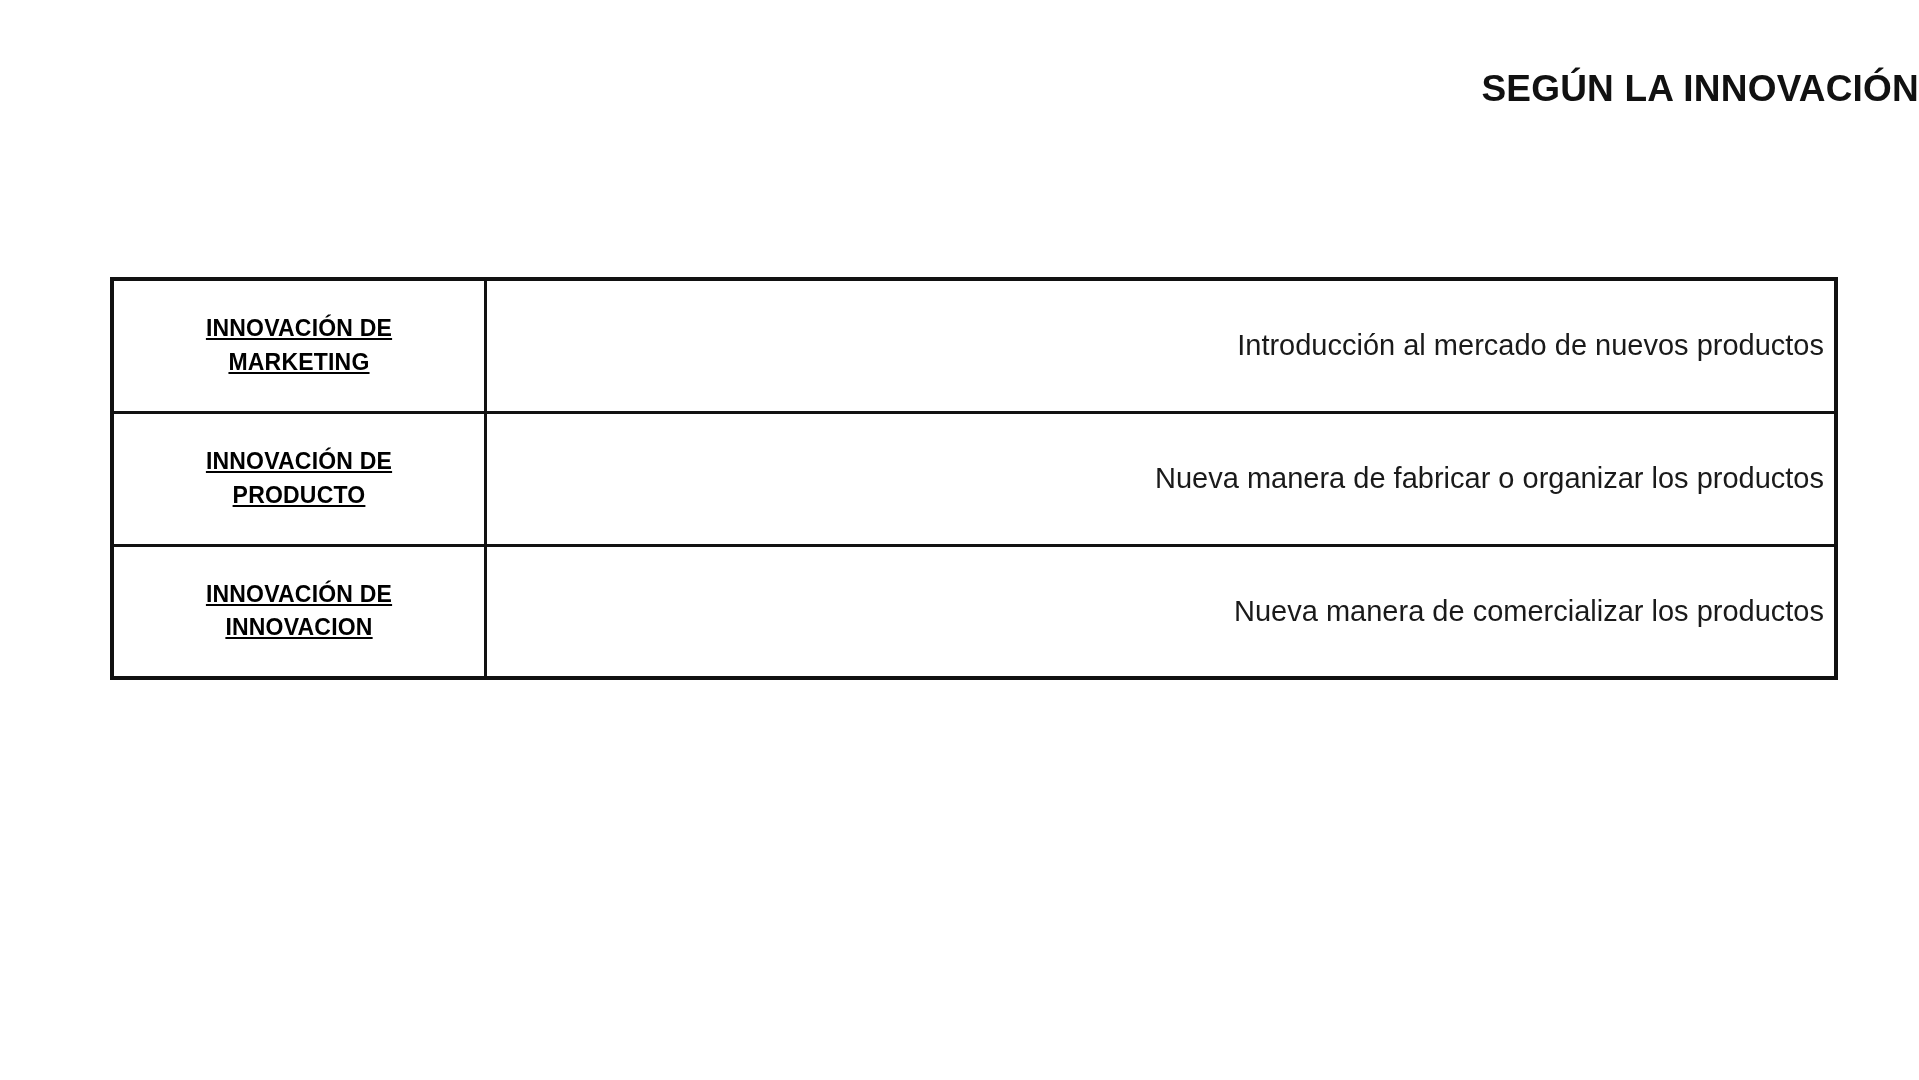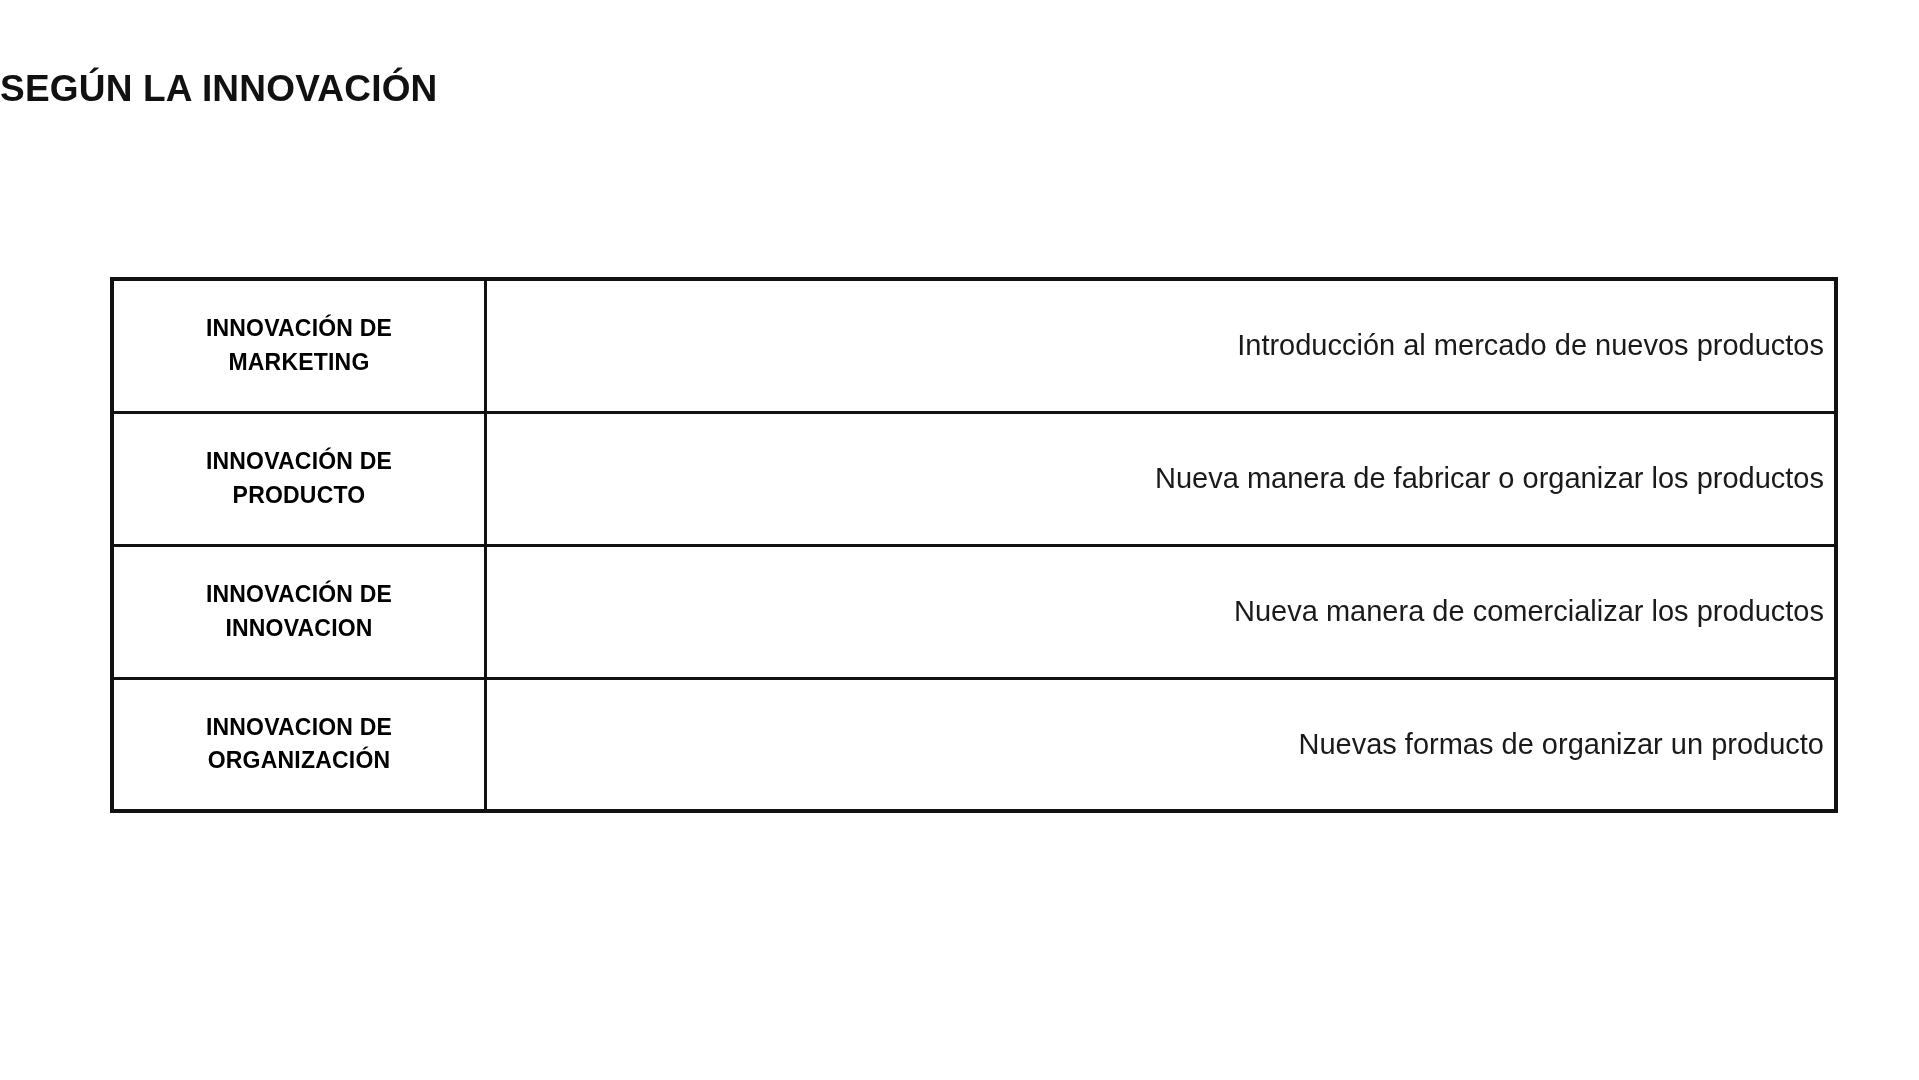--- a/index.html
+++ b/index.html
@@ -20,21 +20,21 @@
     width: 1919px;
     height: 1080px;
     background: #ffffff;
   }
 
   .slide-title {
     position: absolute;
     top: 68px;
     left: 0;
     width: 1919px;
-    text-align: left;
+    text-align: right;
     font-size: 37px;
     font-weight: bold;
     letter-spacing: 0.2px;
     color: #111111;
   }
 
   .table-wrap {
     position: absolute;
     top: 277px;
     left: 110px;
@@ -70,20 +70,21 @@
   td.desc-cell {
     text-align: right;
     font-size: 29px;
     font-weight: 400;
     line-height: 1.35;
     color: #1a1a1a;
   }
 
   .cat-line {
     display: block;
+    text-decoration: underline;
   }
 </style>
 </head>
 <body>
 
 <div class="slide">
 
   <div class="slide-title">SEGÚN LA INNOVACIÓN</div>
 
   <div class="table-wrap">
@@ -103,24 +104,17 @@
           </td>
           <td class="desc-cell">Nueva manera de fabricar o organizar los productos</td>
         </tr>
         <tr>
           <td class="cat-cell">
             <span class="cat-line">INNOVACIÓN DE</span>
             <span class="cat-line">INNOVACION</span>
           </td>
           <td class="desc-cell">Nueva manera de comercializar los productos</td>
         </tr>
-        <tr>
-          <td class="cat-cell">
-            <span class="cat-line">INNOVACION DE</span>
-            <span class="cat-line">ORGANIZACIÓN</span>
-          </td>
-          <td class="desc-cell">Nuevas formas de organizar un producto</td>
-        </tr>
       </tbody>
     </table>
   </div>
 
 </div>
 
 </body></html>

